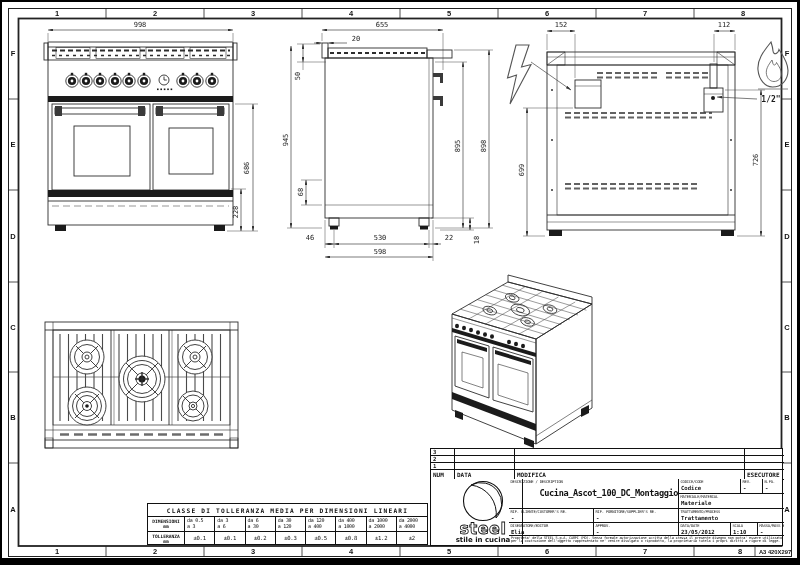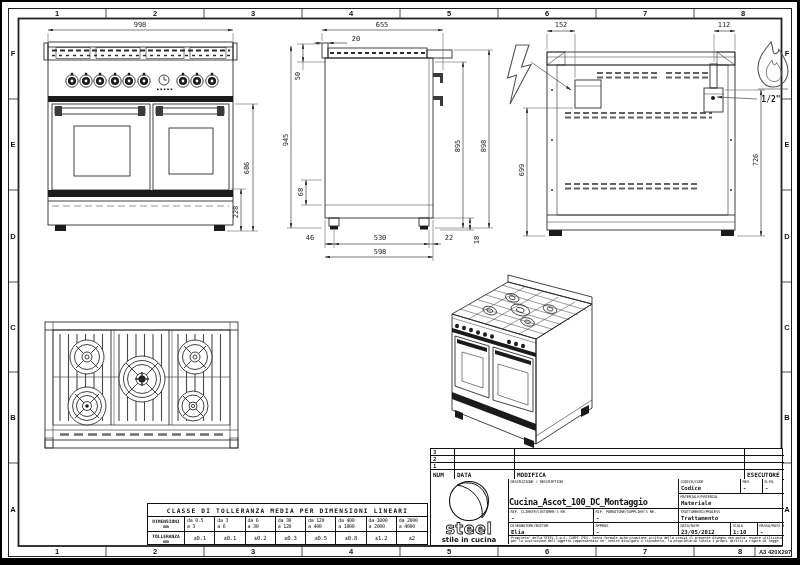--- a/index.html
+++ b/index.html
@@ -25,23 +25,23 @@
   .rev-row.hdr{height:10px}
   .rev-row>div{border-right:1px solid #111;border-bottom:1px solid #111;font-size:5.6px;
                line-height:6.5px;padding-left:2px;overflow:hidden}
   .rev-row>div:last-child{border-right:none}
   .rev-row.hdr>div{font-size:6px;line-height:9px}
   
   .tb{left:430px;top:479px;width:353px;height:67px;border:1px solid #111;border-top:none}
   .tb .cell{position:absolute;border-right:1px solid #111;border-bottom:1px solid #111;overflow:hidden}
   .lbl{font-size:3.8px;line-height:4.6px;padding:1px 0 0 1.5px;letter-spacing:-0.2px;white-space:nowrap}
   .val{font-size:5.6px;font-weight:bold;padding:0 0 0 2px;line-height:7px;white-space:nowrap}
-  .desc-val{font-size:8.6px;font-weight:bold;text-align:left;margin-top:12px;letter-spacing:-0.4px;white-space:nowrap}
+  .desc-val{font-size:8.6px;font-weight:bold;text-align:right;margin-top:3px;letter-spacing:-0.4px;white-space:nowrap}
   .note{font-size:3.55px;line-height:3.6px;padding:0.5px 2px;letter-spacing:-0.2px}
-  .tb-logo{position:absolute;left:0;top:0;width:78px;height:65px;border-right:1px solid #111}
+  .tb-logo{position:absolute;left:14px;top:0;width:78px;height:65px;border-right:1px solid #111}
 </style>
 </head>
 <body>
 
 <div class="page">
 
 <svg class="base" width="800" height="565" viewBox="0 0 800 565">
   <defs>
     <marker id="ae" viewBox="0 0 8 4" refX="7.5" refY="2" markerWidth="8" markerHeight="4" orient="auto-start-reverse">
       <path d="M0,0L8,2L0,4Z" fill="#333"></path>

